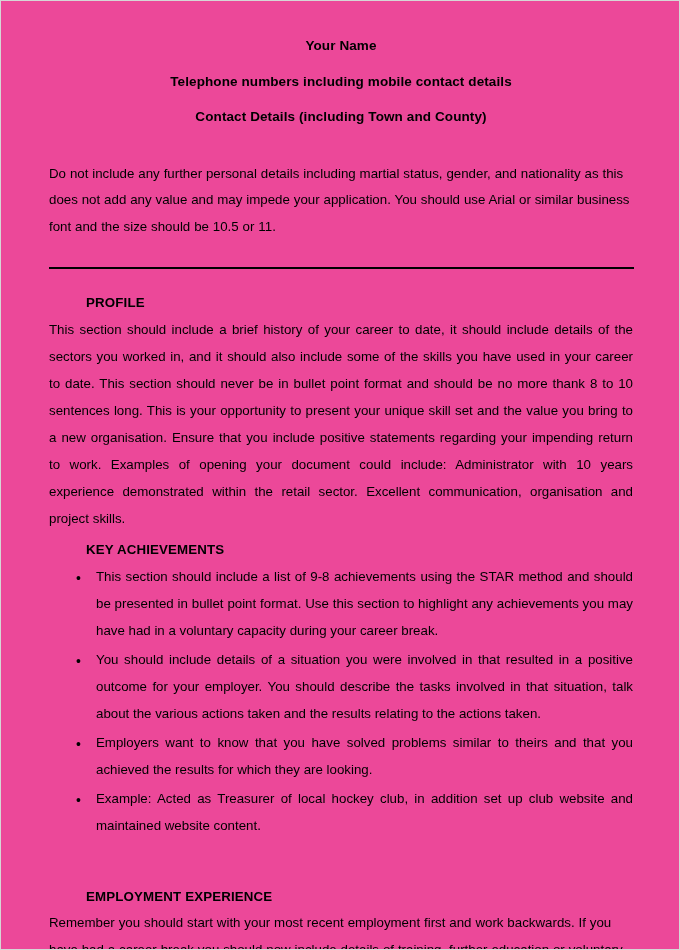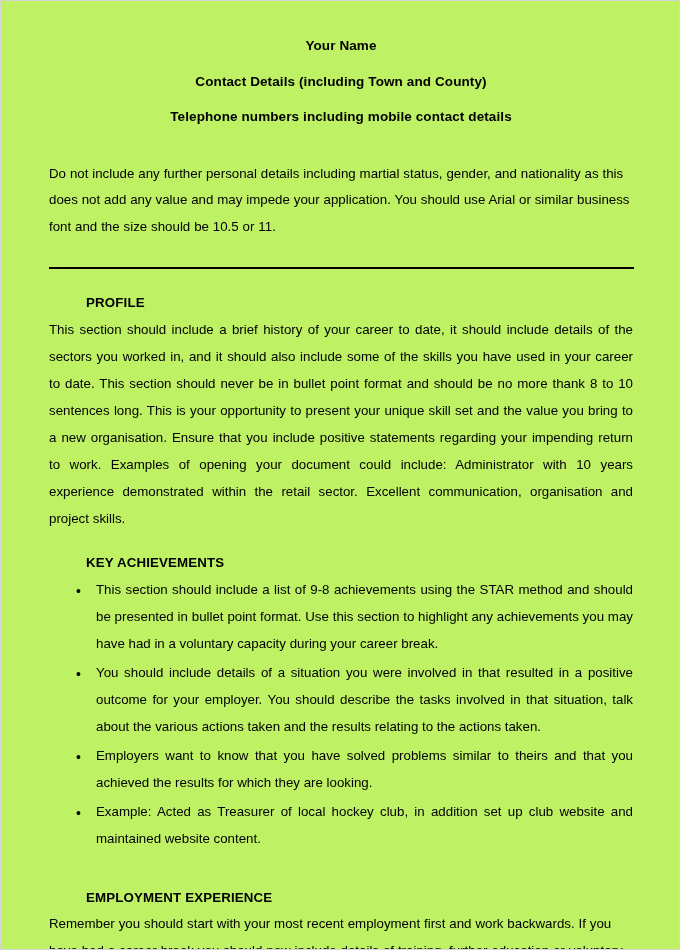--- a/index.html
+++ b/index.html
@@ -9,21 +9,21 @@
   }
   body {
     font-family: "Liberation Sans", sans-serif;
     color: #000000;
   }
   .page {
     position: relative;
     width: 680px;
     height: 950px;
     box-sizing: border-box;
-    background: #bef264;
+    background: #ec4899;
     border: 1px solid #d6d6d6;
     overflow: hidden;
   }
   .sheet {
     padding: 36px 46px 0 48px;
     box-sizing: border-box;
   }
   .cv-header {
     text-align: center;
     margin: 0;
@@ -64,24 +64,24 @@
   }
   h2.section-heading {
     font-size: 13.3px;
     font-weight: bold;
     margin: 25px 0 5px 0;
     line-height: 1.3;
     letter-spacing: 0.15px;
     padding-left: 37px;
   }
   h2.section-heading.tight {
-    margin-top: 21px;
+    margin-top: 8px;
   }
   h2.section-heading.emp {
-    margin-top: 36px;
+    margin-top: 48px;
   }
   ul.bullets {
     list-style: none;
     margin: 6px 0 0 0;
     padding: 0;
   }
   ul.bullets li {
     position: relative;
     padding-left: 47px;
     font-size: 13.3px;
@@ -102,22 +102,22 @@
   }
 </style>
 </head>
 <body>
 
 <div class="page">
   <div class="sheet">
 
     <div class="cv-header">
       <div class="hline name">Your Name</div>
+      <div class="hline">Telephone numbers including mobile contact details</div>
       <div class="hline">Contact Details (including Town and County)</div>
-      <div class="hline">Telephone numbers including mobile contact details</div>
     </div>
 
     <div class="intro">
       <p class="body-text ragged">Do not include any further personal details including martial status, gender, and nationality as this does not add any value and may impede your application.   You should use Arial or similar business font and the size should be 10.5 or 11.</p>
     </div>
 
     <hr class="divider">
 
     <div class="section">
       <h2 class="section-heading">PROFILE</h2>

